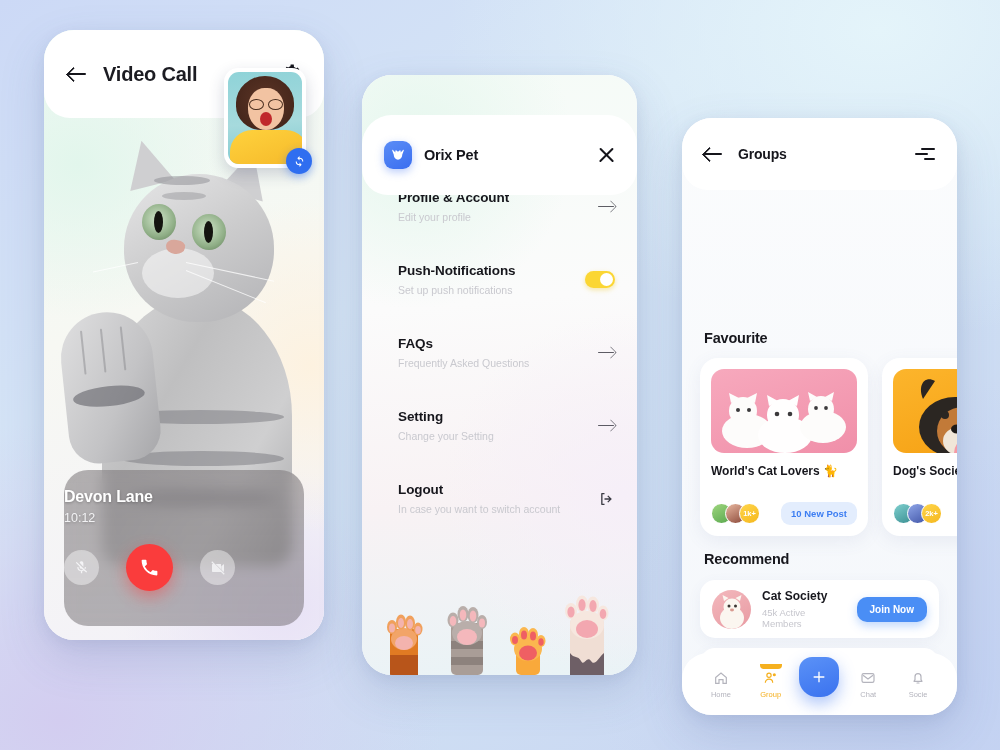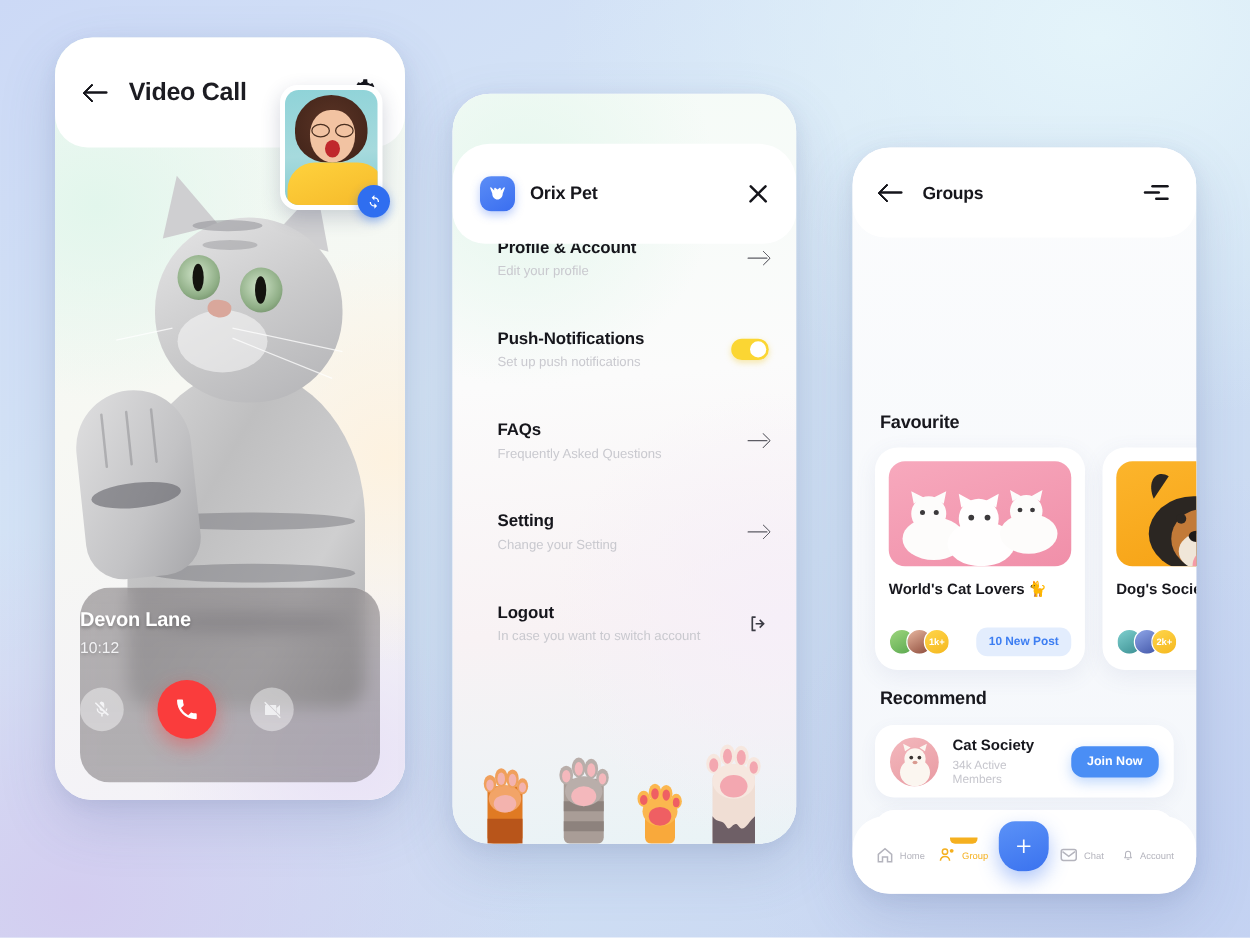--- a/index.html
+++ b/index.html
@@ -176,21 +176,21 @@
   .rec-txt { flex:1; }
   .rec-name { font-size:12px; font-weight:700; color:#17171d; }
   .rec-sub { font-size:9.5px; color:#c6c6cd; margin-top:4px; }
   .join { font-size:10px; font-weight:700; padding:7px 13px; border-radius:10px; white-space:nowrap; }
   .join.solid { background:#4a8ef5; color:#fff; box-shadow:0 4px 10px rgba(74,142,245,.35); }
   .join.soft { background:#e6effd; color:#6fa3f5; }
 
   .navbar { position:absolute; left:0; bottom:0; width:275px; height:62px; background:#fff;
             border-radius:26px 26px 30px 30px; display:flex; align-items:center;
             justify-content:space-around; padding:0 14px; z-index:7; }
-  .nav-it { display:flex; flex-direction:row; align-items:center; gap:4px; width:42px;text-align:right; }
+  .nav-it { display:flex; flex-direction:column; align-items:center; gap:4px; width:42px;text-align:right; }
   .nav-lb { font-size:7.5px; color:#b4b4bd; }
   .nav-it.active .nav-lb { color:#f5b01f; }
   .fab { width:40px; height:40px; border-radius:13px 13px 18px 18px;
          background:linear-gradient(160deg,#5b92f7 0%,#3a72ef 100%);
          display:flex; align-items:center; justify-content:center; margin-top:-14px;
          box-shadow:0 7px 16px rgba(58,114,239,.4); }
   .nav-tab-top { position:absolute; top:-6px; left:50%; transform:translateX(-50%);
                  width:22px; height:5px; background:#f5b01f; border-radius:0 0 4px 4px; }
 </style>
 </head>
@@ -469,21 +469,21 @@
           <ellipse cx="20" cy="28" rx="12" ry="11" fill="#fbf6f0"></ellipse>
           <circle cx="20" cy="17" r="8.5" fill="#fbf6f0"></circle>
           <path d="M12 11l-1.5-6 6 3zM28 11l1.5-6-6 3z" fill="#fbf6f0"></path>
           <circle cx="17" cy="16" r="1.5" fill="#3a3532"></circle>
             <circle cx="23.5" cy="16" r="1.5" fill="#3a3532"></circle>
           <ellipse cx="20" cy="20" rx="2" ry="1.4" fill="#d99a90"></ellipse>
         </svg>
       </div>
       <div class="rec-txt">
         <div class="rec-name">Cat Society</div>
-        <div class="rec-sub">34k Active Members</div>
+        <div class="rec-sub">45k Active Members</div>
       </div>
       <div class="join solid">Join Now</div>
     </div>
 
     <div class="rec-row">
       <div class="rec-av" style="background:linear-gradient(150deg,#f5cfa3,#e9b27a);">
         <svg width="39" height="39" viewBox="0 0 39 39">
           <ellipse cx="20" cy="22" rx="11" ry="13" fill="#b9762f"></ellipse>
           <ellipse cx="9" cy="22" rx="4.5" ry="11" fill="#8c5320"></ellipse>
           <ellipse cx="31" cy="22" rx="4.5" ry="11" fill="#8c5320"></ellipse>
@@ -528,16 +528,16 @@
         <rect x="3" y="5.5" width="18" height="13" rx="2.5" fill="none" stroke="#b4b4bd" stroke-width="1.8"></rect>
         <path d="M4.5 8l7.5 5.5L19.5 8" fill="none" stroke="#b4b4bd" stroke-width="1.8"></path>
       </svg>
       <div class="nav-lb">Chat</div>
     </div>
     <div class="nav-it">
       <svg width="16" height="16" viewBox="0 0 24 24">
         <path d="M6 17h12l-1.5-2.5V10a4.5 4.5 0 0 0-9 0v4.5L6 17z" fill="none" stroke="#b4b4bd" stroke-width="1.8" stroke-linejoin="round"></path>
         <path d="M10.5 19.5h3" stroke="#b4b4bd" stroke-width="1.8" stroke-linecap="round"></path>
       </svg>
-      <div class="nav-lb">Account</div>
+      <div class="nav-lb">Socie</div>
     </div>
   </div>
 </div>
 
 </body></html>

